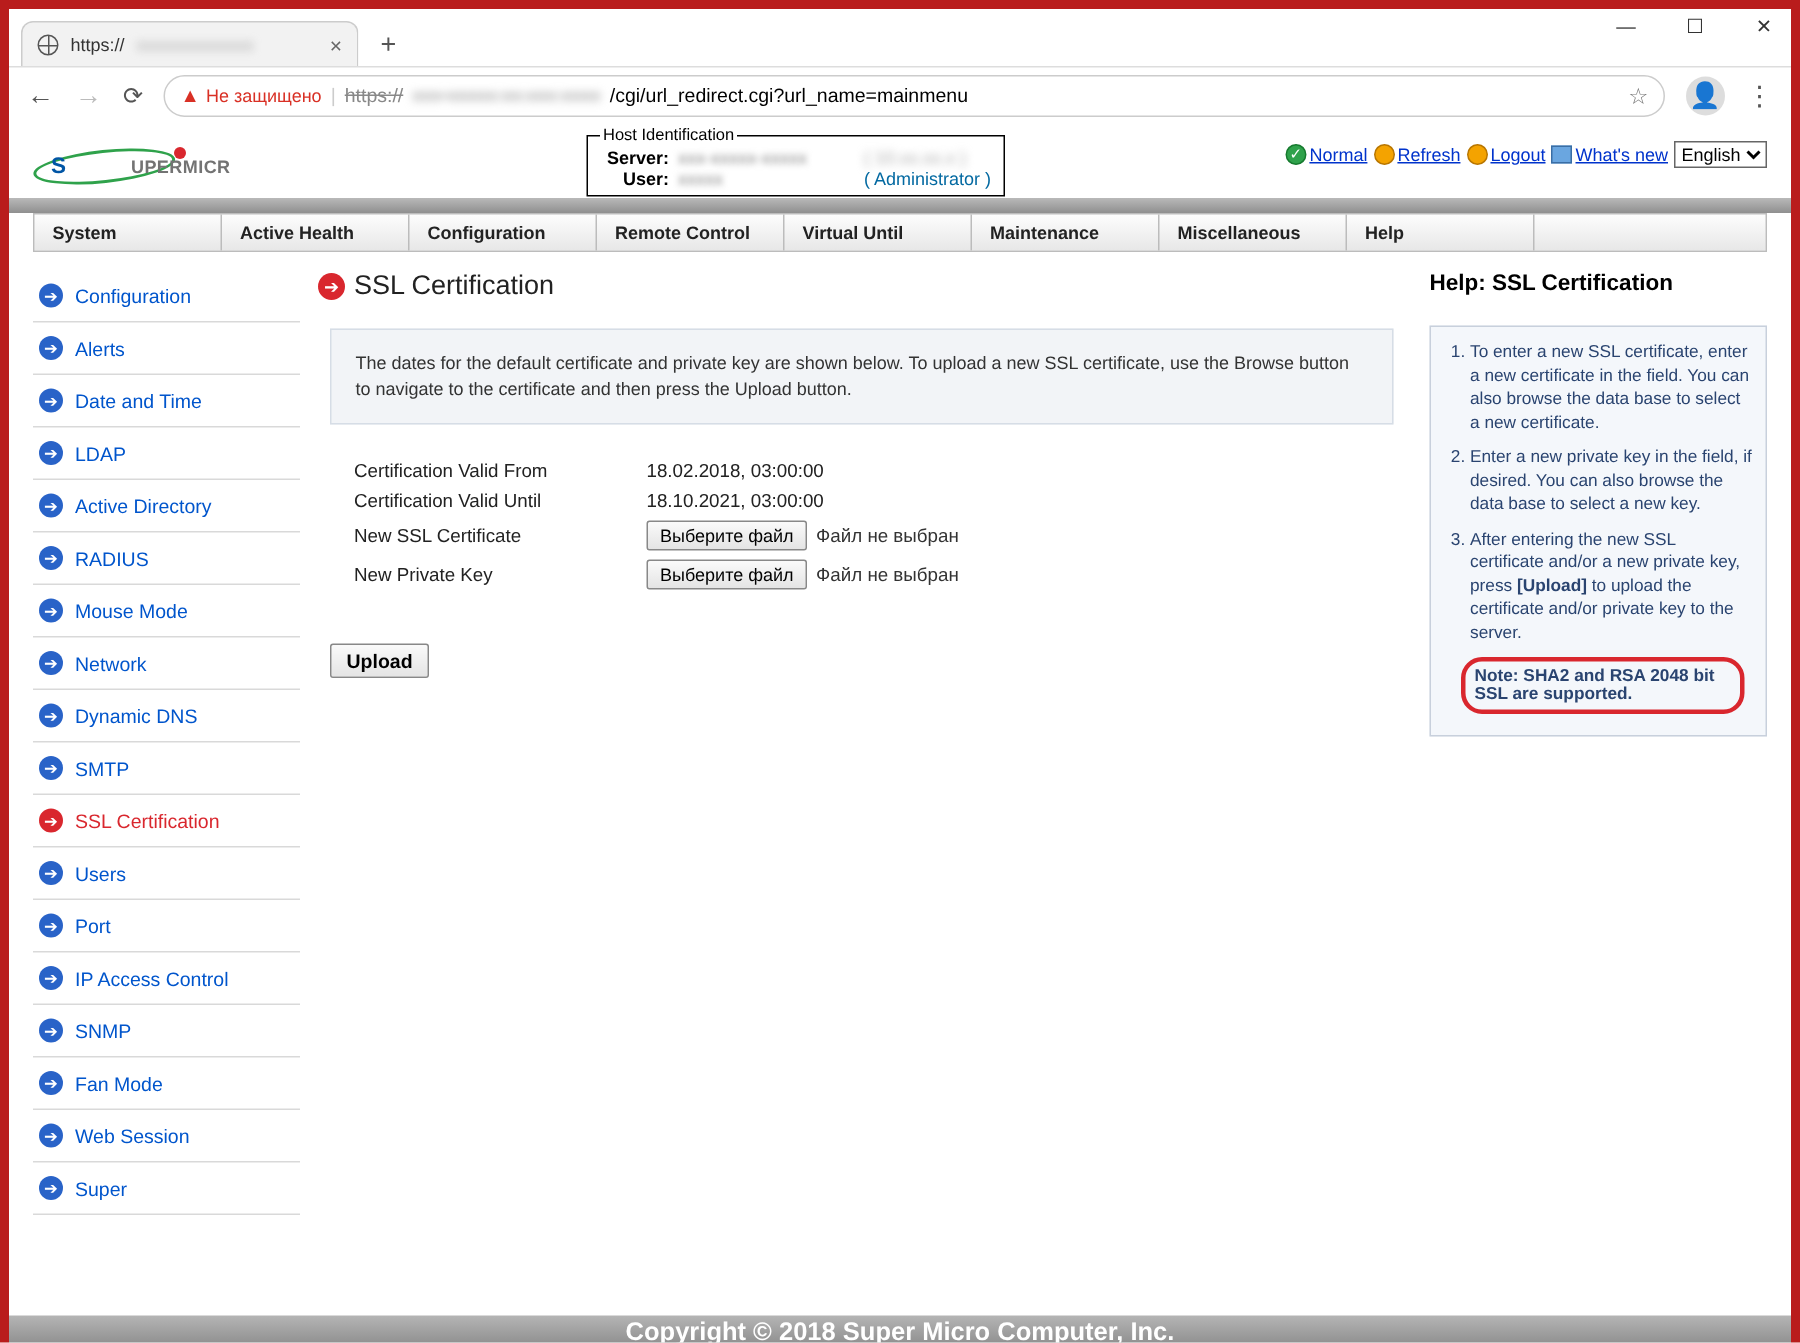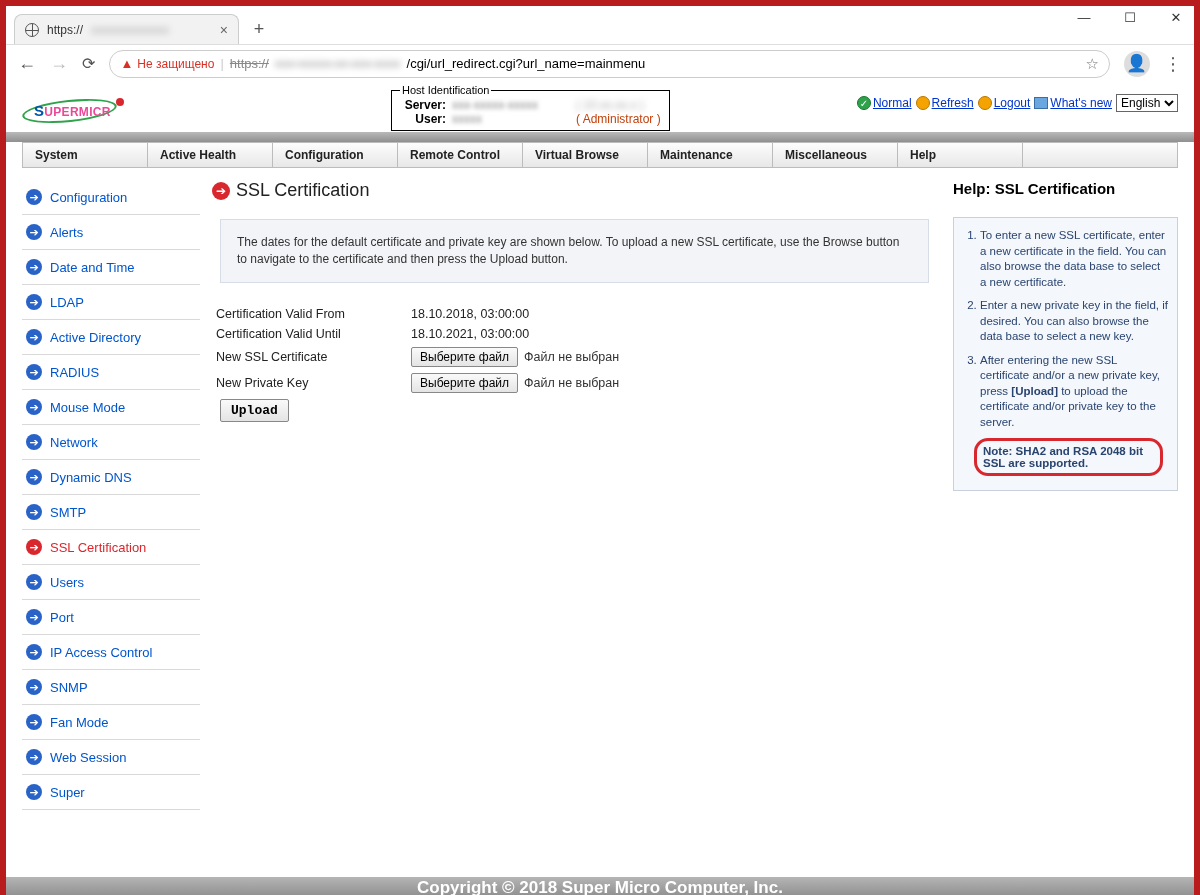--- a/index.html
+++ b/index.html
@@ -30,29 +30,29 @@
 .kebab { font-size:18px; color:#555; }
 
 
 .page { background:#fff; height: 817px; overflow: hidden; position: relative; }
 
 .top-row { display:flex; align-items:flex-start; padding: 4px 16px 0 16px; height: 50px; position: relative; }
 .logo { width: 98px; height: 38px; position: relative; margin-top: 6px; }
 .logo-ellipse { width:95px; height:22px; border:2px solid #2fa24b; border-radius:50%/50%; position:absolute; top:8px; left:0; transform: rotate(-6deg); }
 .logo-text { position:absolute; top:10px; left:12px; font-size:12px; font-weight:bold; letter-spacing:0.3px; }
 .logo-text .s { color:#0055a5; font-size:15px; }
-.logo-text .rest { color:#ec4899; }
+.logo-text .rest { color:#737373;margin-left:43px; }
 .logo-dot { position:absolute; right:-4px; top:6px; width:8px; height:8px; background:#d9272e; border-radius:50%; }
 
 .host-id { position:absolute; left: 385px; top: 2px; border:1px solid #000; background:#fff; font-size:12px; padding: 2px 8px 4px 8px; }
 .host-id legend { font-size:11px; padding: 0 2px; }
 .host-id-row { display:flex; gap:6px; }
 .host-id-row .lbl { width:46px; font-weight:bold; text-align:right; }
 .host-id-row .val { width:118px; color:#888; filter: blur(2px); }
-.host-id-row .extra { color:#c2410c; }
+.host-id-row .extra { color:#0369a1; }
 
 .top-links { position:absolute; right: 16px; top: 12px; display:flex; align-items:center; font-size:12px; gap:0; }
 .top-links a { color:#0033cc; text-decoration: underline; }
 .top-links .status-ok { width:14px; height:14px; border-radius:50%; background:#2fa24b; border:1px solid #167a2e; display:inline-flex; align-items:center; justify-content:center; color:#fff; font-size:10px; margin-right:2px; }
 .top-links .ic { width:14px; height:14px; border-radius:50%; background:#f4a300; border:1px solid #b87600; display:inline-block; margin:0 2px 0 4px; vertical-align:middle; }
 .top-links .monitor { width:14px; height:12px; border:1px solid #3a6ea5; background:#6aa6e0; display:inline-block; margin:0 2px 0 4px; vertical-align:middle; }
 .top-links select { margin-left:4px; font-size:12px; border:1px solid #666; background:#fff; height:18px; }
 
 .grey-bar { height:10px; background: linear-gradient(#b9b9b9,#8f8f8f); margin-top: 0; }
 
@@ -68,28 +68,28 @@
 .sidebar-item .arrow-circ { width:16px; height:16px; border-radius:50%; background:#2963c8; display:flex; align-items:center; justify-content:center; color:#fff; font-size:11px; flex-shrink:0; }
 .sidebar-item.active .arrow-circ { background:#d9272e; }
 
 .main-col { flex:1; display:flex; gap: 16px; }
 .content { flex:1; }
 .page-title { display:flex; align-items:center; gap:6px; font-size:18px; color:#222; margin-bottom:18px; }
 .page-title .arrow-circ { width:18px; height:18px; border-radius:50%; background:#d9272e; color:#fff; display:flex; align-items:center; justify-content:center; font-size:12px; }
 
 .intro-box { background:#f2f4f7; border:1px solid #d6dde6; padding: 14px 16px; font-size:12px; color:#333; margin:0 8px 24px 8px; line-height:1.4; }
 
-.form-grid { font-size:12.5px; margin-left:4px; }
+.form-grid { font-size:12.5px; margin-left:24px; }
 .form-row { display:flex; align-items:center; margin-bottom:6px; }
 .form-row .flabel { width:195px; color:#222; }
 .form-row .fval { color:#222; }
 .file-btn { font-family:inherit; font-size:12px; padding:2px 8px; border:1px solid #888; background:linear-gradient(#fafafa,#e4e4e4); border-radius:2px; }
 .file-txt { margin-left:6px; color:#333; }
 
-.upload-btn { margin-left:8px; font-family:Liberation Mono, monospace; font-size:13px; padding:3px 10px; border:1px solid #888; background:linear-gradient(#fafafa,#e4e4e4); border-radius:2px; font-weight:bold; }
+.upload-btn { margin-top: 30px; margin-left:8px; font-family:Liberation Sans, sans-serif; font-size:13px; padding:3px 10px; border:1px solid #888; background:linear-gradient(#fafafa,#e4e4e4); border-radius:2px; font-weight:bold; }
 
 .help-panel { width:225px; }
 .help-title { font-size:15px; font-weight:bold; margin-bottom:20px; }
 .help-box { border:1px solid #c8d0dc; background:#f4f7fb; padding:10px 8px 10px 4px; font-size:11.5px; color:#2a4470; }
 .help-box ol { margin-left:22px; }
 .help-box li { margin-bottom:8px; line-height:1.35; }
 .help-note { margin:8px 6px 4px 16px; padding:4px 6px; border:3px solid #d9272e; border-radius:14px; font-weight:bold; color:#2a4470; }
 
 .footer { position:absolute; bottom:0; left:0; right:0; height:22px; background:linear-gradient(#b5b5b5,#8a8a8a); color:#fff; font-size:17px; font-weight:bold; display:flex; align-items:center; justify-content:center; }
 
@@ -170,21 +170,21 @@
       </div>
     </div>
 
     <div class="grey-bar"></div>
 
     <div class="menu-bar" id="menu-bar">
         <div class="menu-item">System</div>
         <div class="menu-item">Active Health</div>
         <div class="menu-item">Configuration</div>
         <div class="menu-item">Remote Control</div>
-        <div class="menu-item">Virtual Browse</div>
+        <div class="menu-item">Virtual Until</div>
         <div class="menu-item">Maintenance</div>
         <div class="menu-item">Miscellaneous</div>
         <div class="menu-item">Help</div>
         <div class="menu-item" style="flex: 1 1 0%;"></div>
       </div>
 
     <div class="body-row">
       <div class="sidebar" id="sidebar">
           <div class="sidebar-item">
             <span class="arrow-circ">➔</span>
@@ -264,21 +264,21 @@
         <div class="content">
           <div class="page-title">
             <span class="arrow-circ">➔</span>
             <span>SSL Certification</span>
           </div>
           <div class="intro-box">The dates for the default certificate and private key are shown below. To upload a new SSL certificate, use the Browse button to navigate to the certificate and then press the Upload button.</div>
 
           <div class="form-grid">
             <div class="form-row">
               <span class="flabel">Certification Valid From</span>
-              <span class="fval">18.10.2018, 03:00:00</span>
+              <span class="fval">18.02.2018, 03:00:00</span>
             </div>
             <div class="form-row">
               <span class="flabel">Certification Valid Until</span>
               <span class="fval">18.10.2021, 03:00:00</span>
             </div>
             <div class="form-row">
               <span class="flabel">New SSL Certificate</span>
               <button class="file-btn">Выберите файл</button>
               <span class="file-txt">Файл не выбран</span>
             </div>

